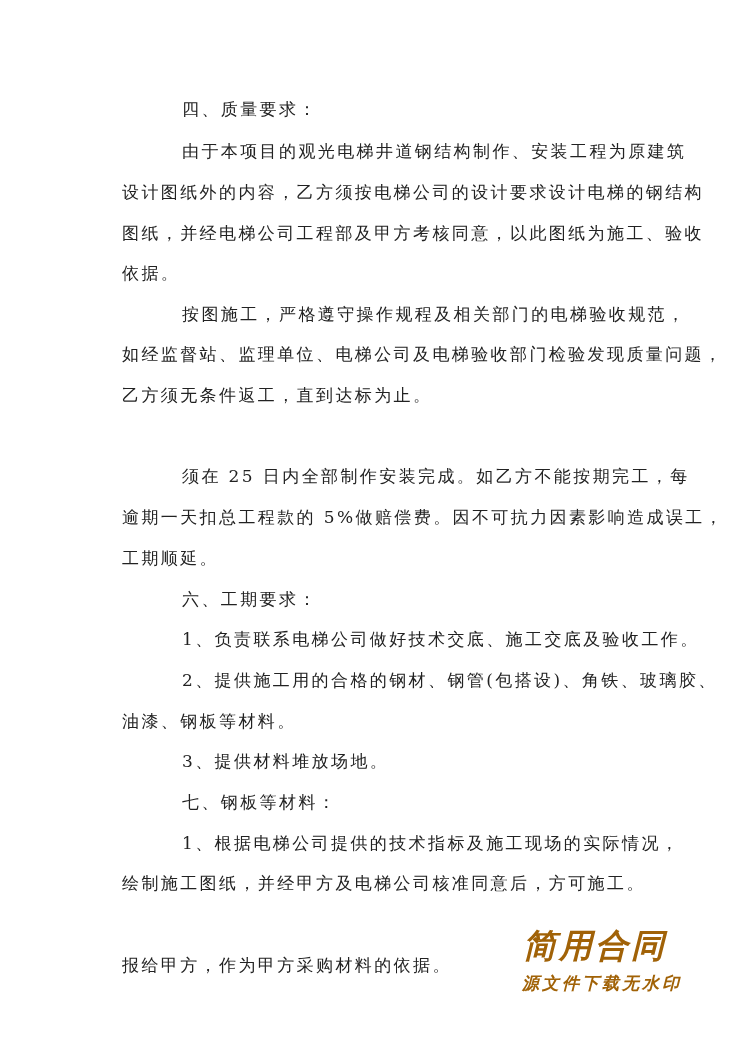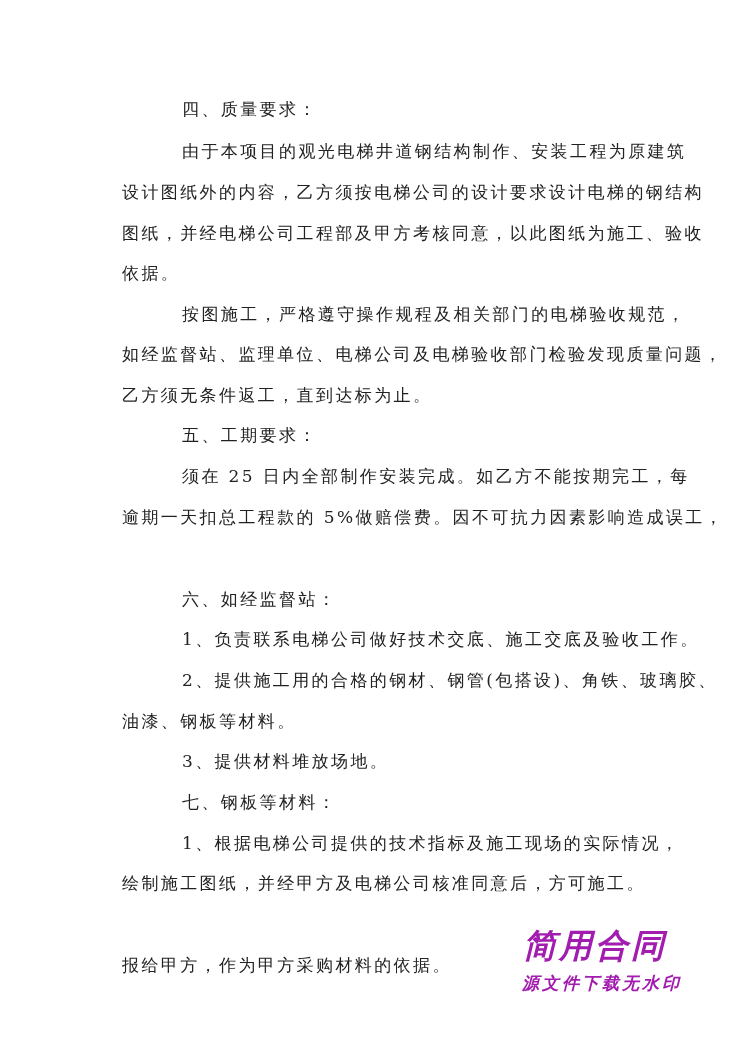--- a/index.html
+++ b/index.html
@@ -2,43 +2,43 @@
 <html><head>
 <meta charset="utf-8">
 <style>
   html, body { margin: 0; padding: 0; background: #ffffff; }
   body { width: 742px; height: 1049px; position: relative; overflow: hidden;
          font-family: "DejaVu Serif", "Liberation Serif", serif; color: #222; }
   .page { position: absolute; left: 10px; top: 0; width: 742px; height: 1049px; border-radius: 7px; }
   .line { position: absolute; left: 112px; width: 520px; font-size: 17px;
           letter-spacing: 2.4px; white-space: nowrap; line-height: 22px; }
   .ind { left: 172px; }
-  .wm { position: absolute; color: #a21caf; font-family: Liberation Mono, monospace;
+  .wm { position: absolute; color: #a16207; font-family: Liberation Mono, monospace;
         font-weight: bold; font-style: italic; white-space: nowrap; }
   .wm1 { left: 513px; top: 924px; font-size: 33px; letter-spacing: 3px; }
   .wm2 { left: 512px; top: 972px; font-size: 17px; letter-spacing: 3px; }
 </style>
 </head>
 <body>
 
 <div class="page">
   <div class="line ind" style="top:98px">四、质量要求：</div>
   <div class="line ind" style="top:140px">由于本项目的观光电梯井道钢结构制作、安装工程为原建筑</div>
   <div class="line" style="top:181px">设计图纸外的内容，乙方须按电梯公司的设计要求设计电梯的钢结构</div>
   <div class="line" style="top:222px">图纸，并经电梯公司工程部及甲方考核同意，以此图纸为施工、验收</div>
   <div class="line" style="top:262px">依据。</div>
   <div class="line ind" style="top:303px">按图施工，严格遵守操作规程及相关部门的电梯验收规范，</div>
   <div class="line" style="top:384px">乙方须无条件返工，直到达标为止。</div>
   <div class="line" style="top:343px">如经监督站、监理单位、电梯公司及电梯验收部门检验发现质量问题，</div>
 
-  <div class="line ind" style="top:424px">五、工期要求：</div>
   <div class="line ind" style="top:465px">须在 25 日内全部制作安装完成。如乙方不能按期完工，每</div>
   <div class="line" style="top:506px">逾期一天扣总工程款的 5%做赔偿费。因不可抗力因素影响造成误工，</div>
+  <div class="line" style="top:547px">工期顺延。</div>
 
-  <div class="line ind" style="top:588px">六、如经监督站：</div>
+  <div class="line ind" style="top:588px">六、工期要求：</div>
   <div class="line ind" style="top:628px">1、负责联系电梯公司做好技术交底、施工交底及验收工作。</div>
   <div class="line ind" style="top:669px">2、提供施工用的合格的钢材、钢管(包搭设)、角铁、玻璃胶、</div>
   <div class="line" style="top:710px">油漆、钢板等材料。</div>
   <div class="line ind" style="top:750px">3、提供材料堆放场地。</div>
 
   <div class="line ind" style="top:791px">七、钢板等材料：</div>
   <div class="line ind" style="top:832px">1、根据电梯公司提供的技术指标及施工现场的实际情况，</div>
   <div class="line" style="top:872px">绘制施工图纸，并经甲方及电梯公司核准同意后，方可施工。</div>
   <div class="line" style="top:954px">报给甲方，作为甲方采购材料的依据。</div>
 

